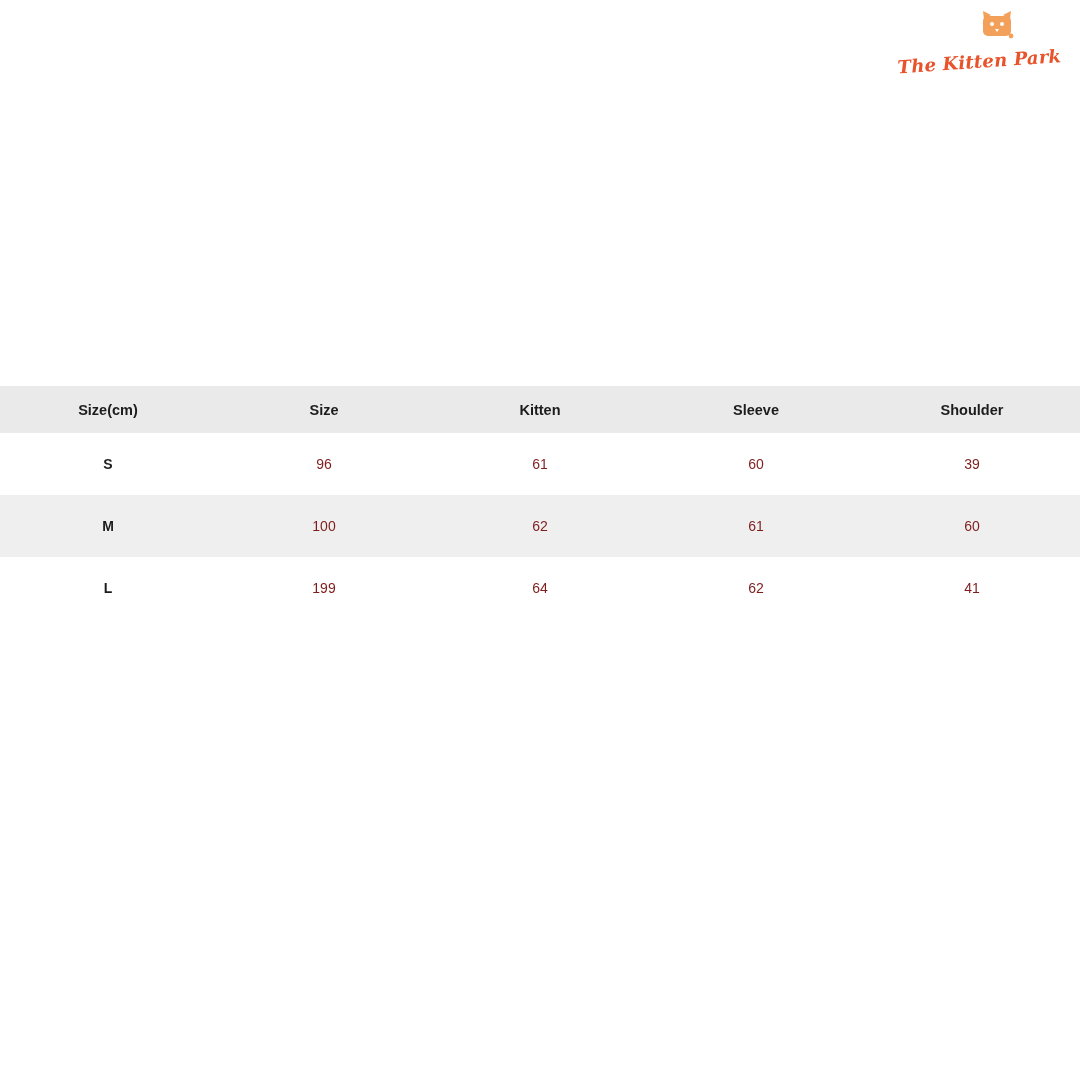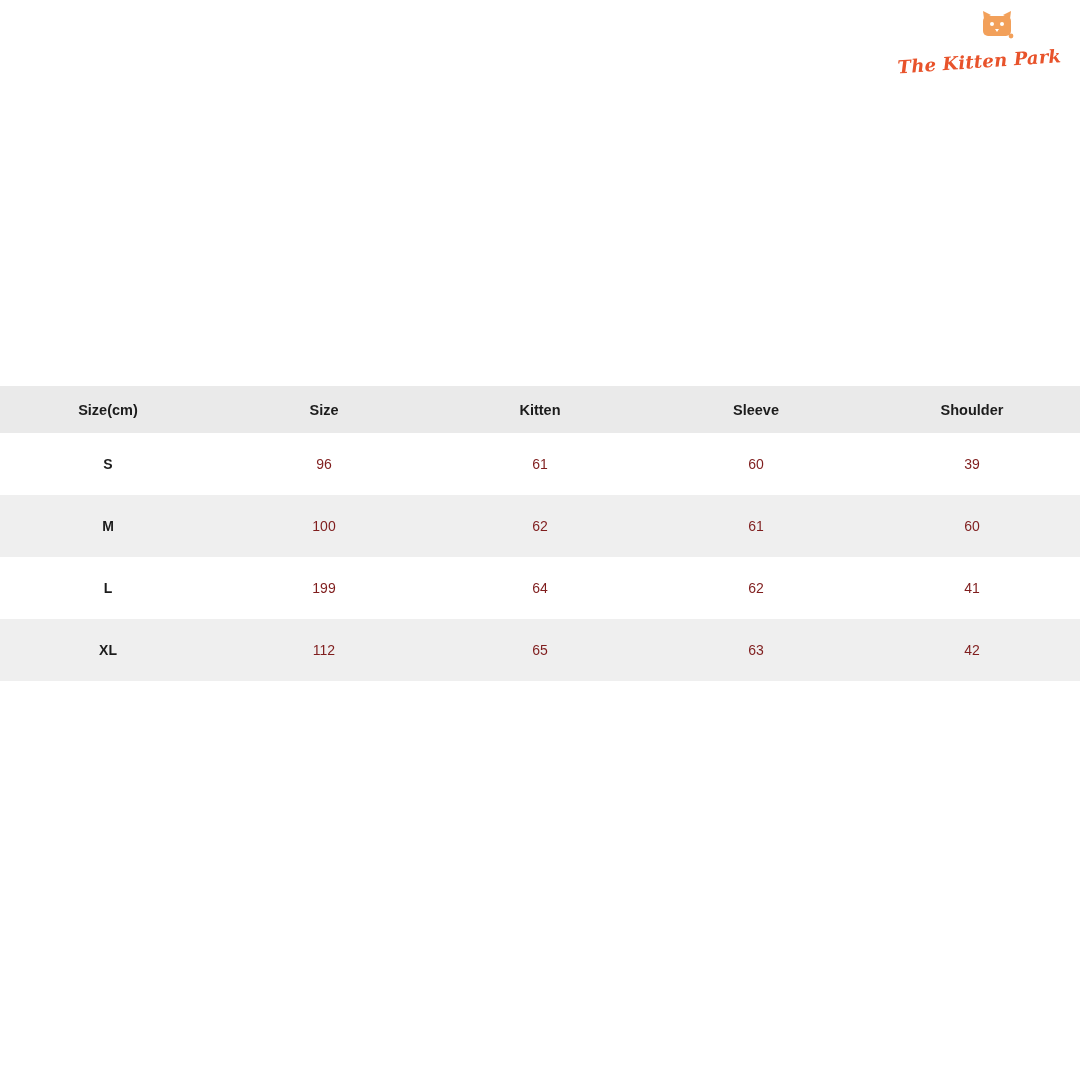--- a/index.html
+++ b/index.html
@@ -132,22 +132,15 @@
         <td>61</td>
         <td>60</td>
       </tr>
       <tr class="row-odd">
         <td class="size-label">L</td>
         <td>199</td>
         <td>64</td>
         <td>62</td>
         <td>41</td>
       </tr>
-      <tr class="row-even">
-        <td class="size-label">XL</td>
-        <td>112</td>
-        <td>65</td>
-        <td>63</td>
-        <td>42</td>
-      </tr>
     </tbody>
   </table>
 </div>
 
 </body></html>

